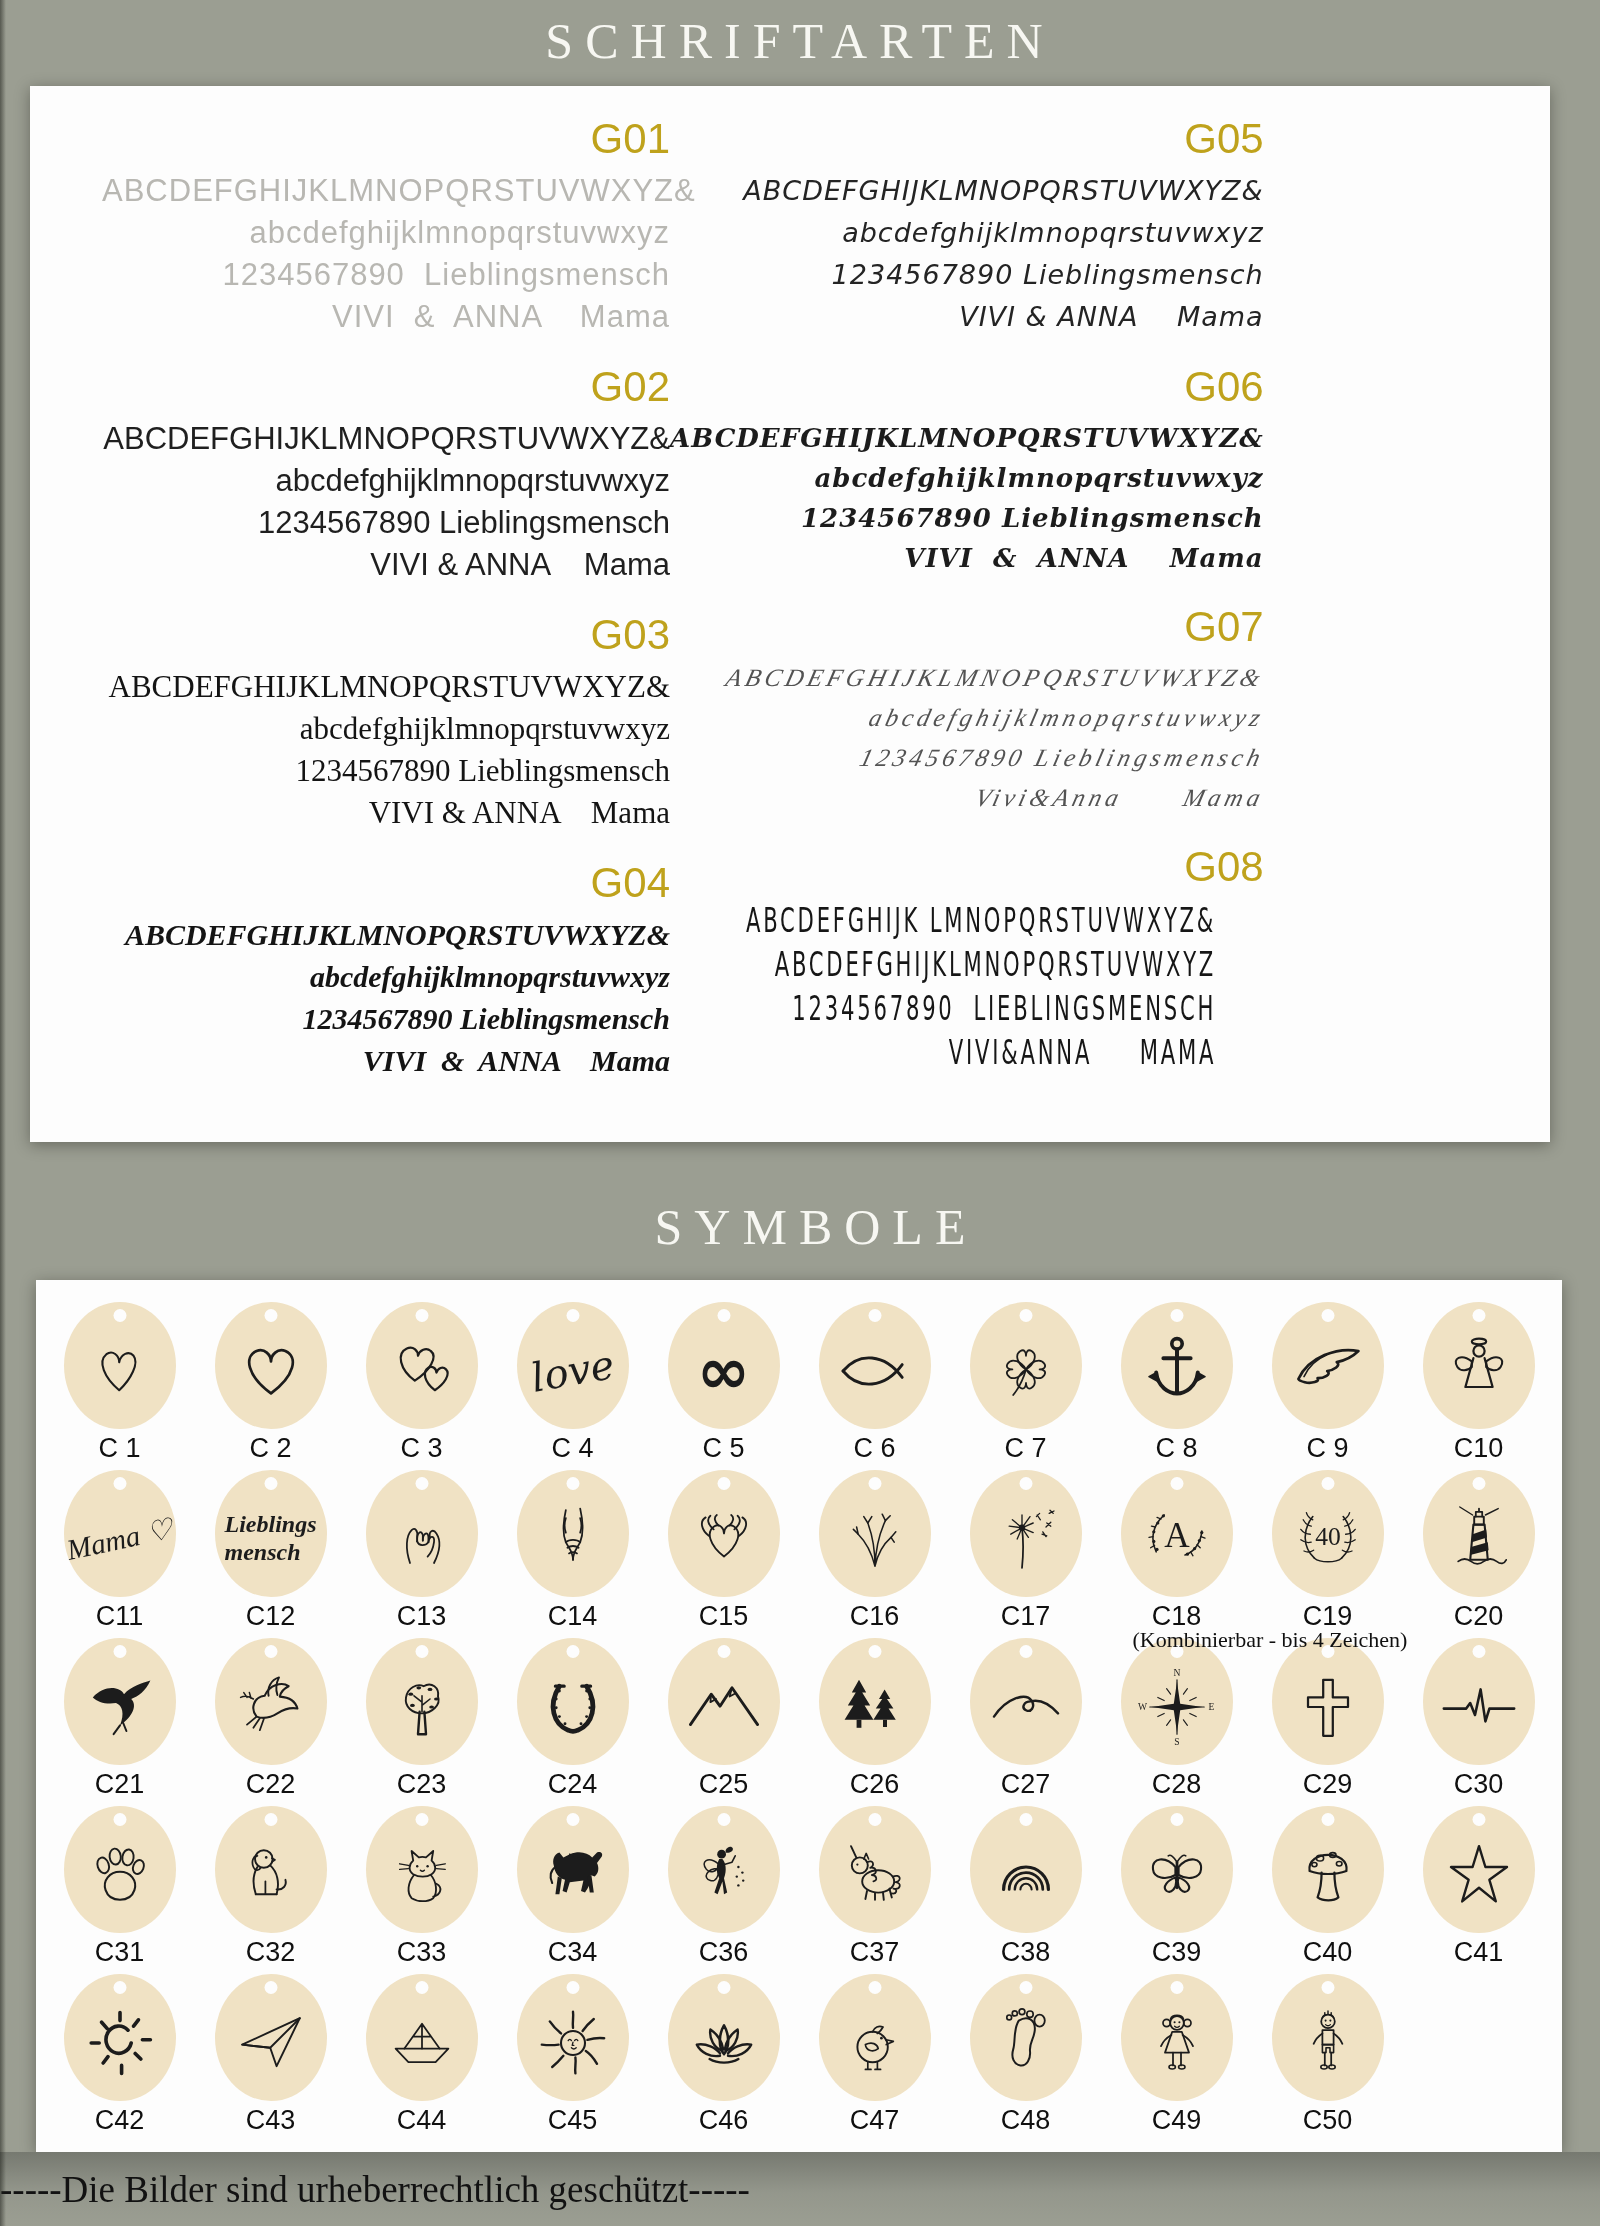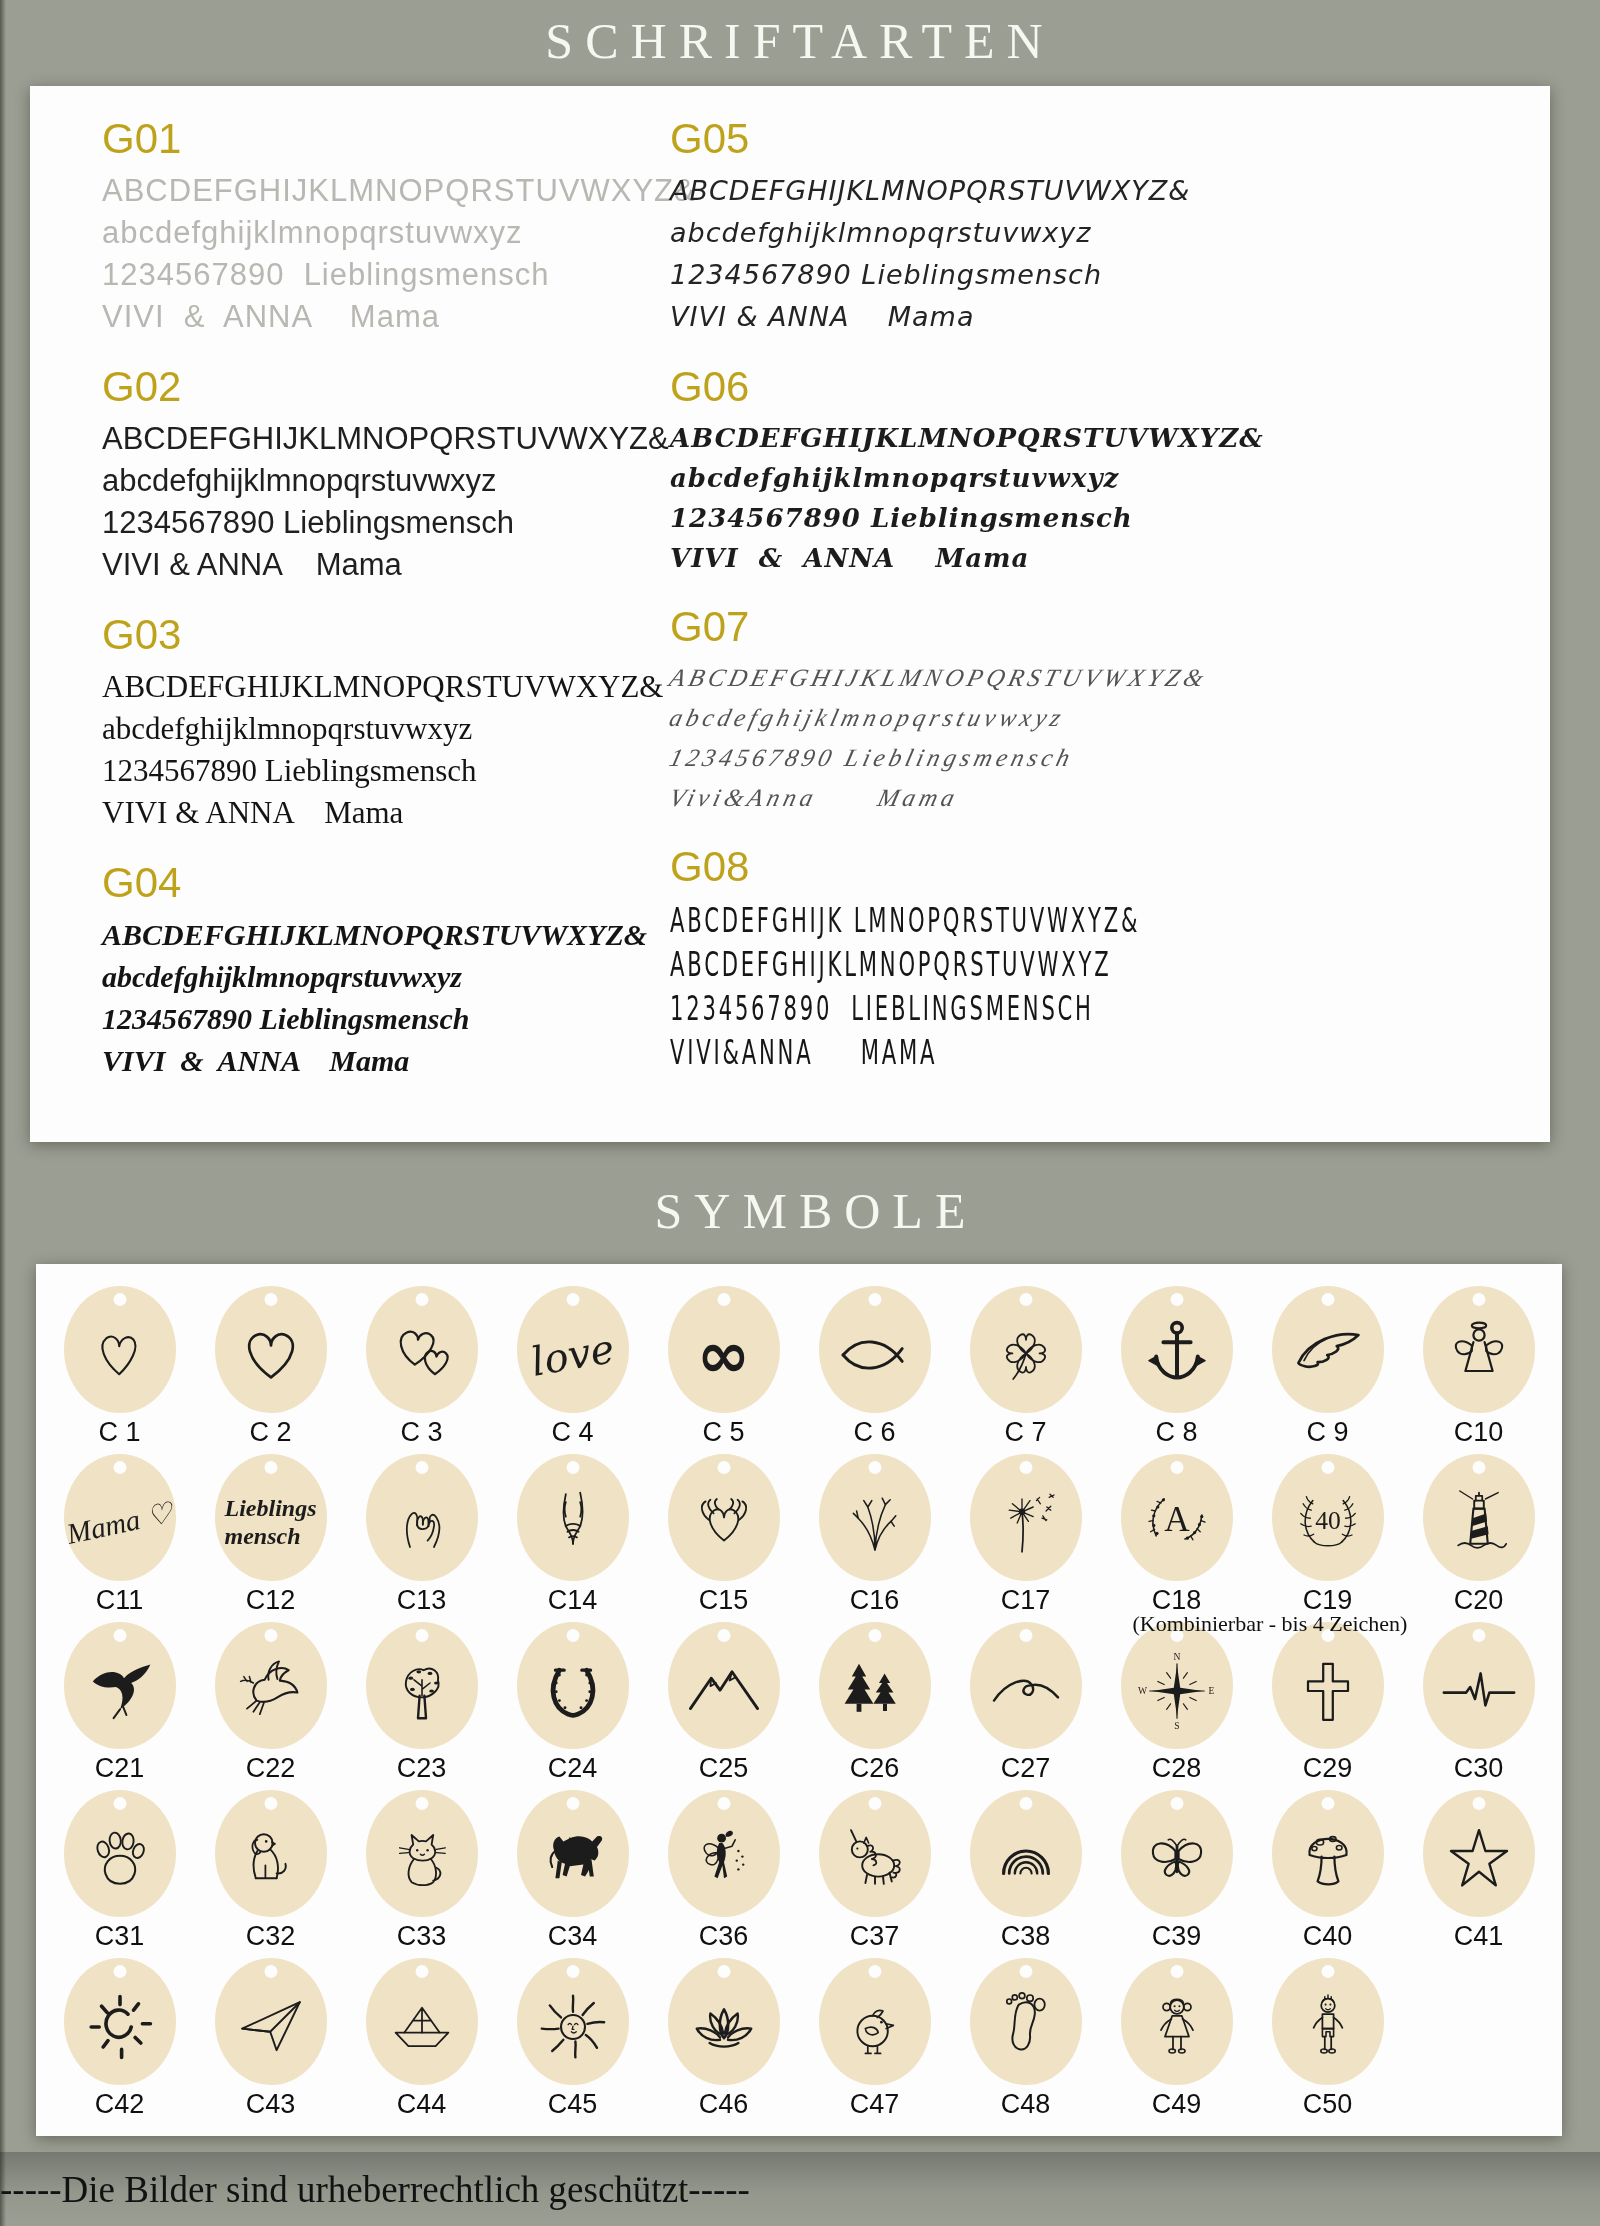--- a/index.html
+++ b/index.html
@@ -1,26 +1,26 @@
 <!DOCTYPE html>
 <html><head>
 <meta charset="utf-8">
 <style>
   html,body{margin:0;padding:0;}
   body{width:1600px;height:2226px;background:#9b9e92;font-family:"Liberation Sans",sans-serif;position:relative;overflow:hidden;}
   .page{position:absolute;inset:0;}
   .page-edge{position:absolute;left:0;top:0;width:6px;height:100%;background:linear-gradient(90deg,rgba(30,32,26,.55),rgba(30,32,26,0));z-index:5;}
   .section-title{font-family:"Liberation Serif",serif;color:#f7f7f2;font-weight:400;text-align:center;font-size:50px;letter-spacing:12px;margin:0;}
   .title-fonts{padding-top:12px;}
-  .title-symbols{margin-top:40px;padding-left:32px;}
+  .title-symbols{margin-top:56px;padding-left:32px;}
   .card{background:#fdfdfd;box-shadow:0 3px 14px rgba(20,22,16,.38);}
   .fonts-card{margin:16px 50px 0 30px;height:1056px;display:flex;padding:30px 0 0 72px;box-sizing:border-box;}
   .font-col{width:568px;}
   .font-col.right{width:auto;}
-  .font-block{margin-bottom:26px;}
+  .font-block{margin-bottom:26px;text-align:right;}
   .font-code{color:#bfa21c;font-size:42px;line-height:46px;margin-bottom:8px;}
   .font-line{white-space:pre;}
   .fs-g01 .font-line{font-family:"Liberation Sans",sans-serif;color:#b8b7b2;font-size:31px;line-height:42px;letter-spacing:1px;}
   .fs-g02 .font-line{font-family:"Liberation Sans",sans-serif;color:#1f1f1f;font-size:31px;line-height:42px;}
   .fs-g03 .font-line{font-family:"Liberation Serif",serif;color:#141414;font-size:31px;line-height:42px;}
   .fs-g04 .font-line{font-family:"Liberation Serif",serif;font-style:italic;font-weight:600;color:#141414;font-size:30px;line-height:42px;}
   .fs-g05 .font-line{font-family:"DejaVu Sans",sans-serif;font-style:italic;color:#242424;font-size:27px;line-height:42px;letter-spacing:1px;}
   .fs-g06 .font-line{font-family:"DejaVu Serif",serif;font-style:italic;font-weight:700;color:#1c1c1c;font-size:26px;line-height:40px;letter-spacing:1px;}
   .fs-g07 .font-line{font-family:"Liberation Serif",serif;font-style:italic;color:#535353;font-size:25px;line-height:40px;letter-spacing:4px;transform:skewX(-14deg);transform-origin:left;}
   .fs-g08 .font-line{font-family:"DejaVu Sans",sans-serif;color:#161616;font-size:23px;line-height:44px;letter-spacing:3px;transform:scale(.92,1.45);transform-origin:left center;}

